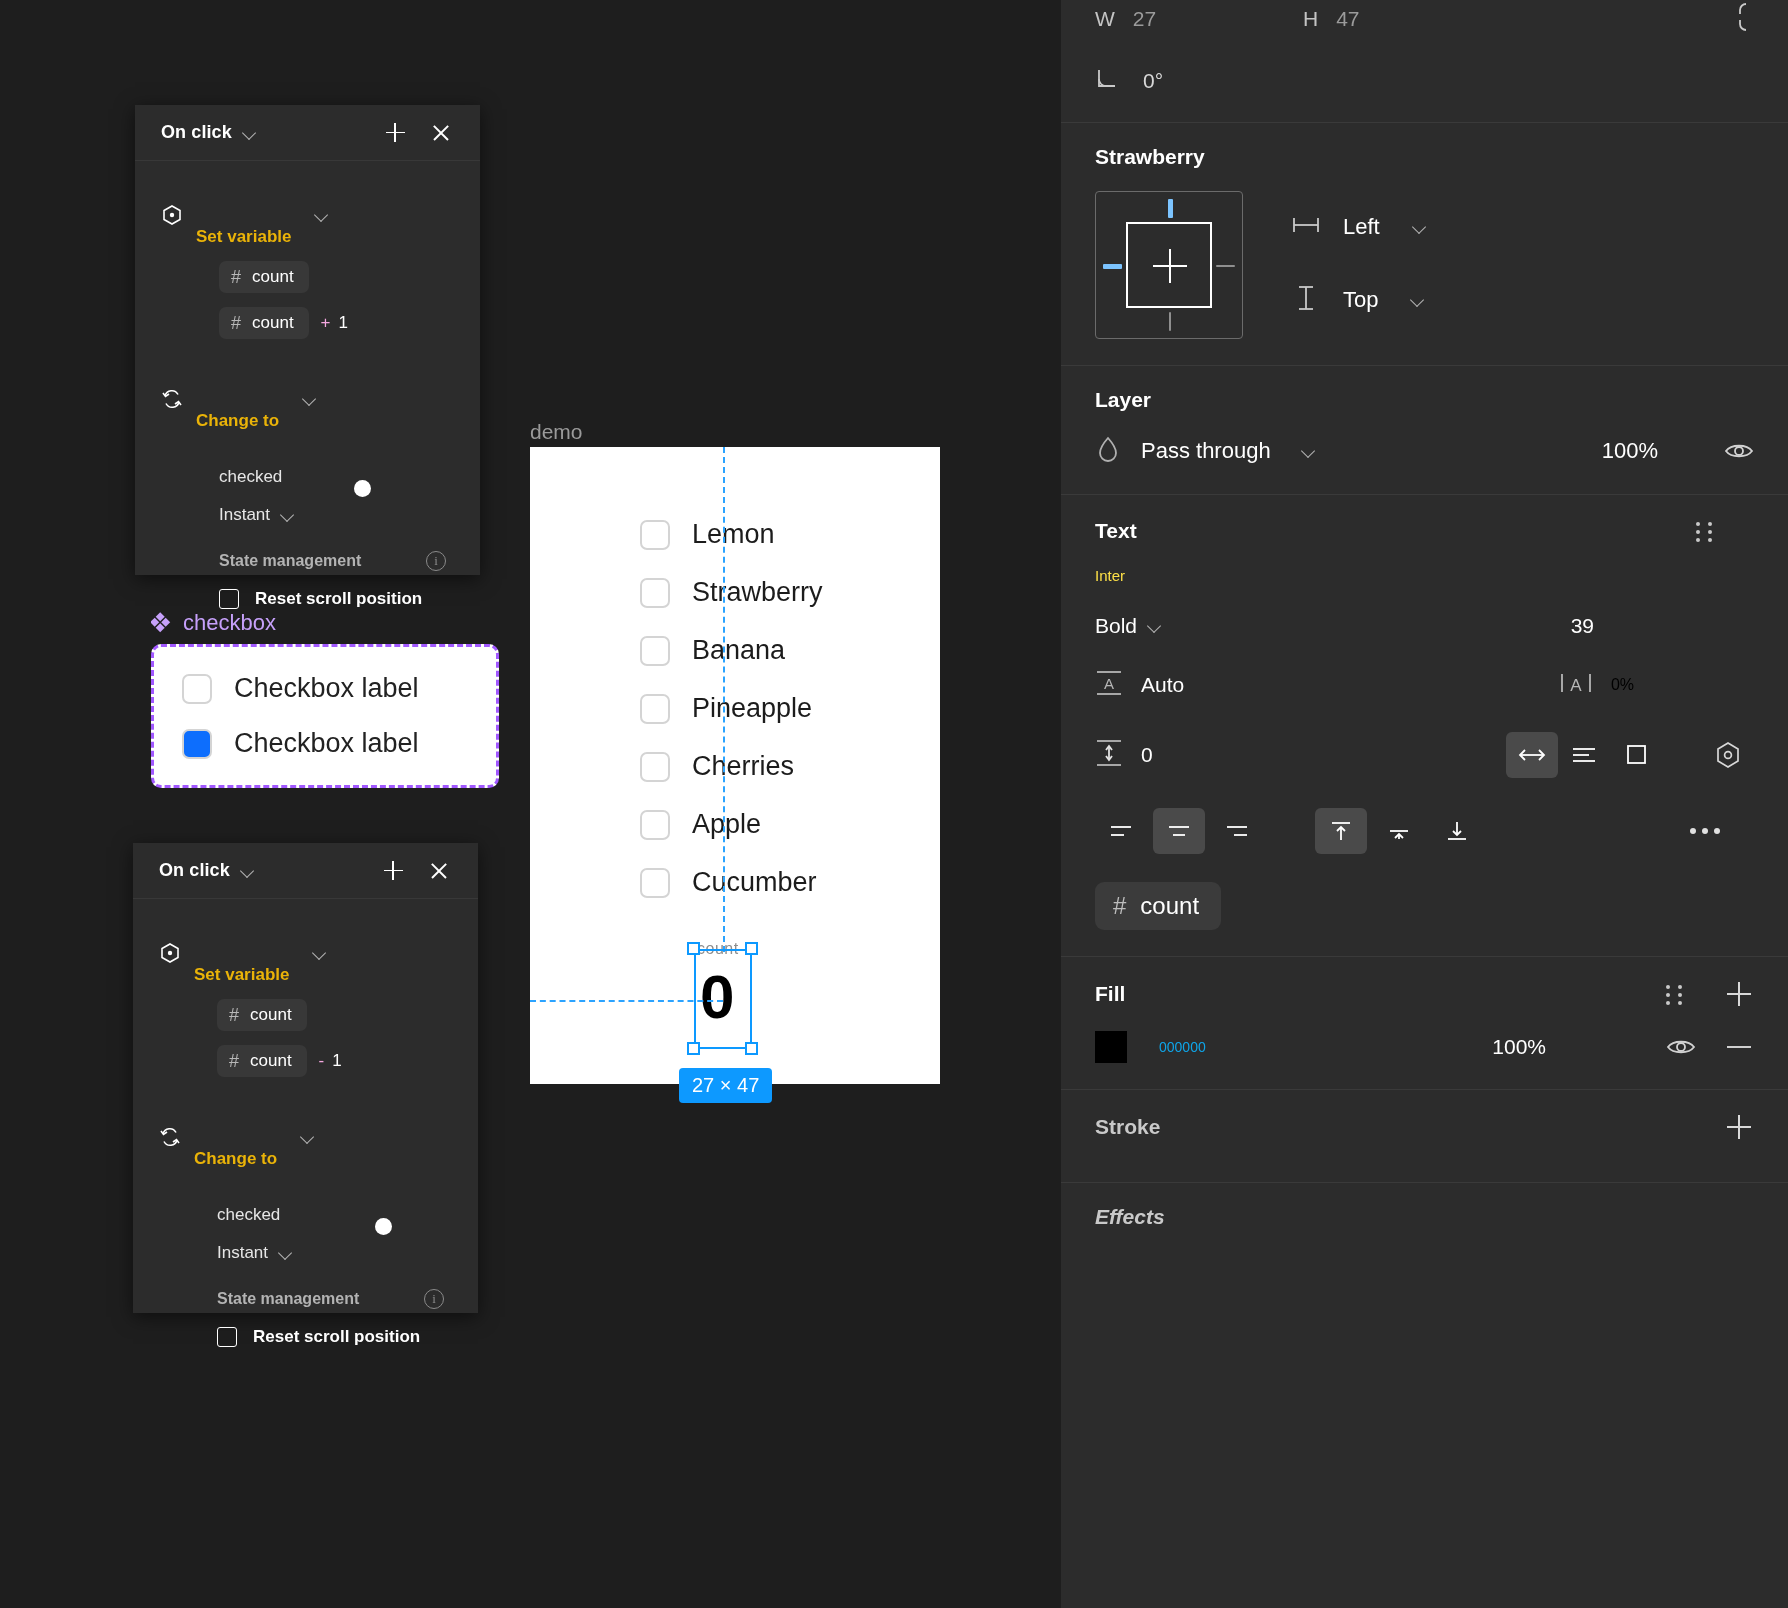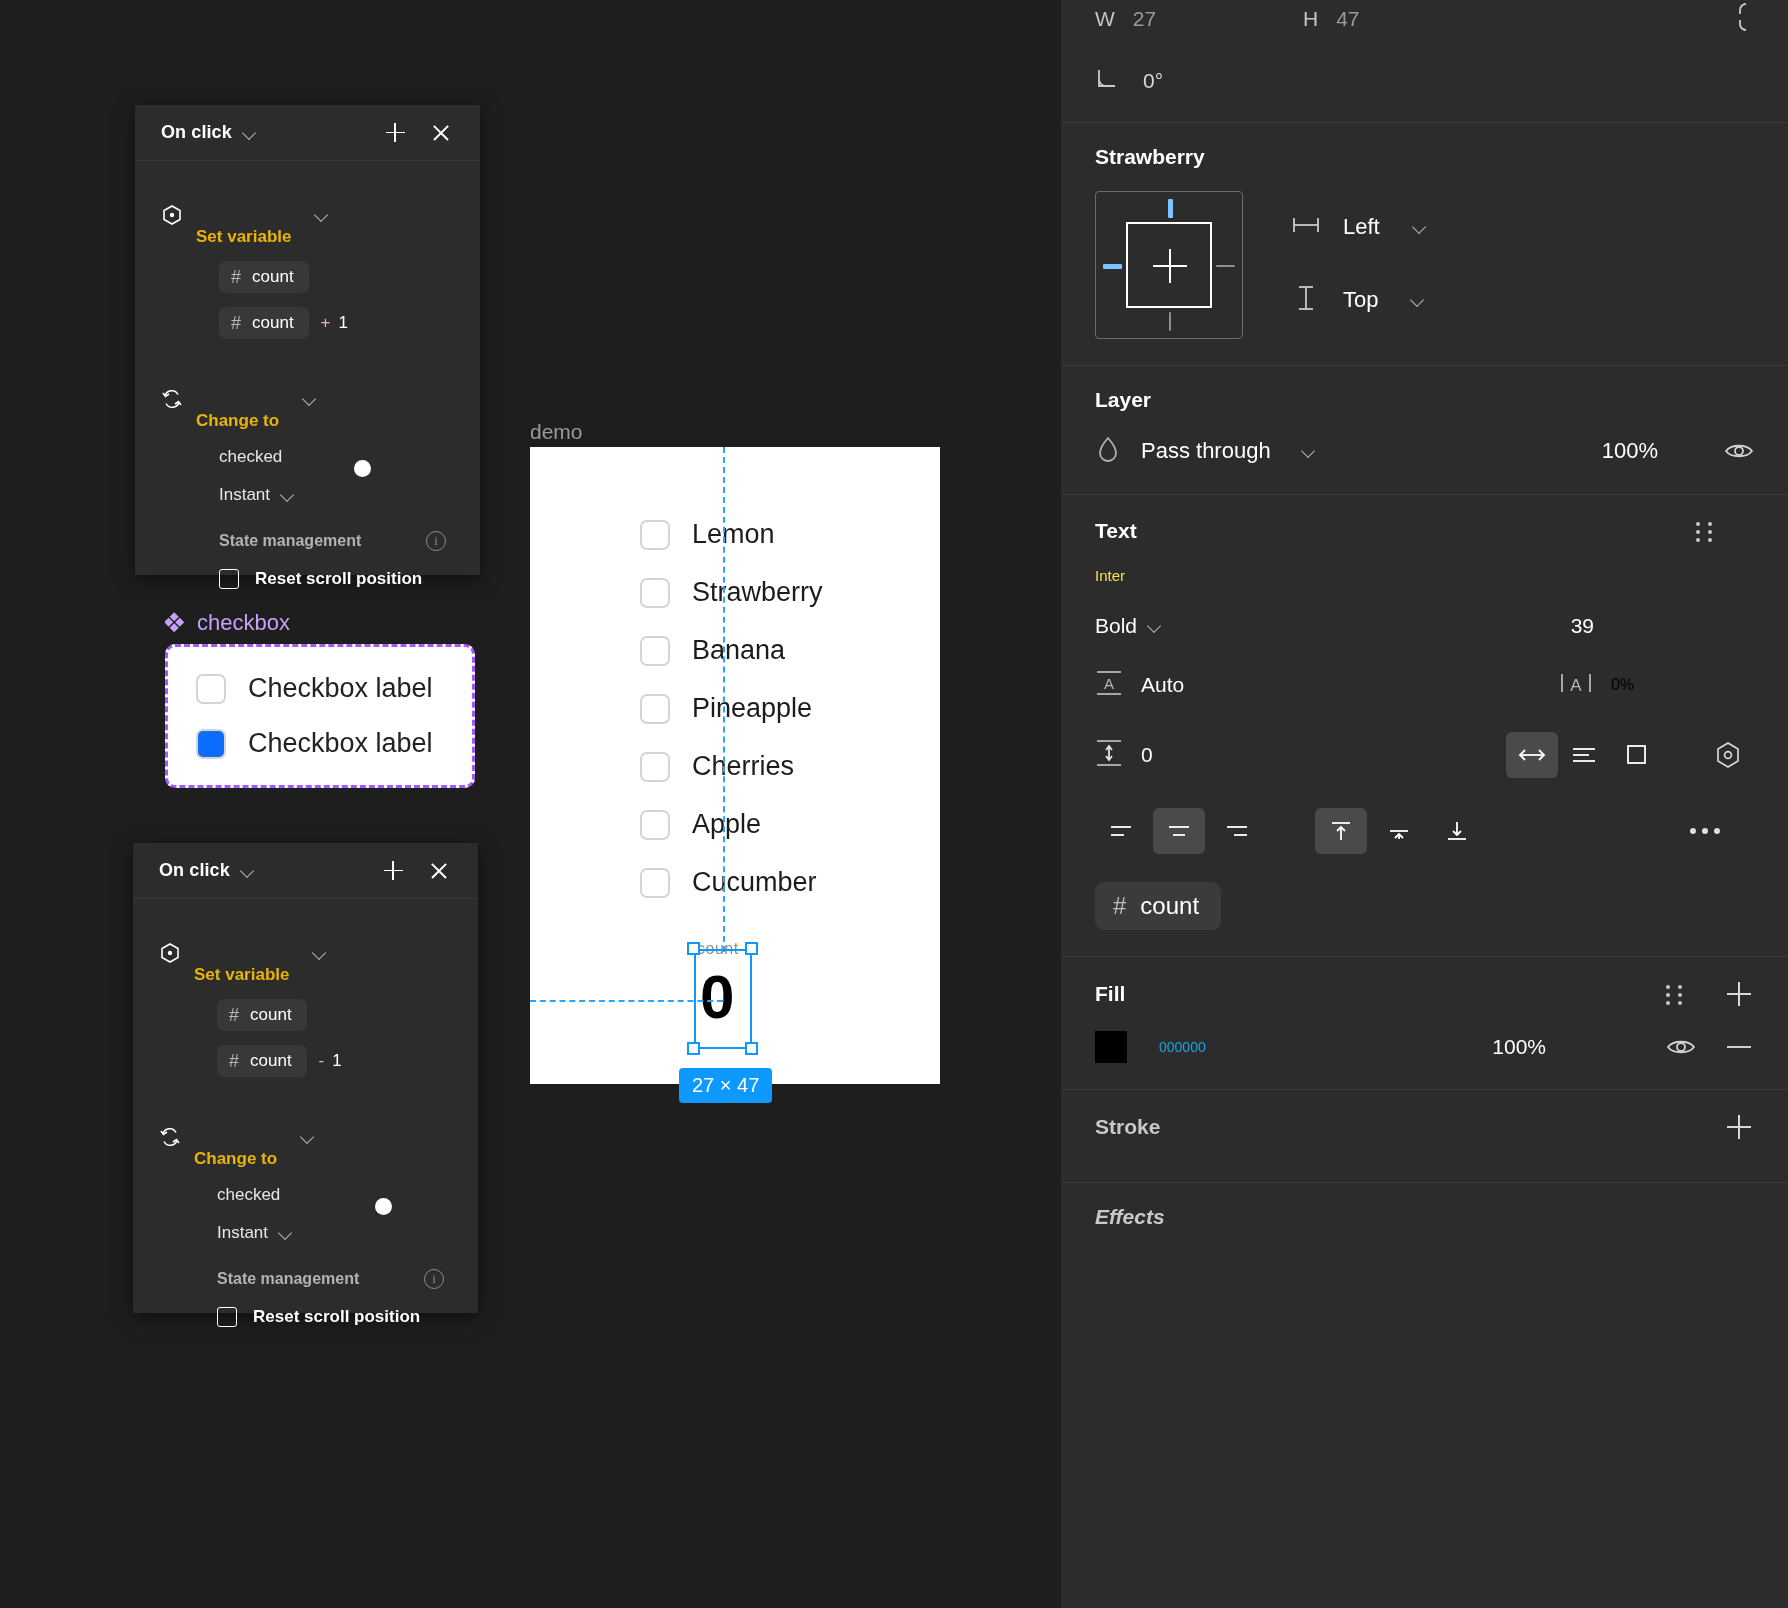--- a/index.html
+++ b/index.html
@@ -68,21 +68,21 @@
     padding: 6px 15px 6px 12px; margin-left: 58px;
   }
   .var-chip .hash { color: #b8b8b8; font-size: 18px; line-height: 1; }
   .var-chip .vname { color: #ffffff; font-size: 17px; }
   .chip-line { display: flex; align-items: center; margin-top: 14px; }
   .op { color: #f5a8e0; font-size: 17px; margin-left: 12px; }
   .opnum { color: #ffffff; font-size: 17px; margin-left: 8px; }
 
   .prop-row {
     display: flex; align-items: center;
-    margin-left: 58px; margin-top: 16px; text-align: right;
+    margin-left: 58px; margin-top: 36px; text-align: right;
   }
   .prop-name { color: #e6e6e6; font-size: 17px; }
   .prop-ctl { margin-left: auto; margin-right: 80px; }
   .toggle {
     width: 42px; height: 23px; border-radius: 12px; position: relative;
   }
   .toggle .knob {
     position: absolute; width: 17px; height: 17px; border-radius: 50%;
     background: #fff; top: 3px;
   }
@@ -345,21 +345,21 @@
         <span class="info-ic">i</span>
       </div>
 
       <div class="cb-row">
         <span class="sq-cb"></span>
         <span class="cb-lbl">Reset scroll position</span>
       </div>
     </div>
   </div>
 
-  <div class="comp-wrap" style="left:165px; top:610px; width:310px;">
+  <div class="comp-wrap" style="left:151px; top:610px; width:348px;">
     <div class="comp-head">
       <span class="comp-diamond">
         <svg width="22" height="22" viewBox="0 0 22 22">
           <rect x="6" y="1.5" width="6.4" height="6.4" transform="rotate(45 9.2 4.7)" fill="#c6a0fa"></rect>
           <rect x="0.5" y="7" width="6.4" height="6.4" transform="rotate(45 3.7 10.2)" fill="#c6a0fa"></rect>
           <rect x="11.5" y="7" width="6.4" height="6.4" transform="rotate(45 14.7 10.2)" fill="#c6a0fa"></rect>
           <rect x="6" y="12.5" width="6.4" height="6.4" transform="rotate(45 9.2 15.7)" fill="#c6a0fa"></rect>
         </svg>
       </span>
       <span class="comp-name">checkbox</span>

